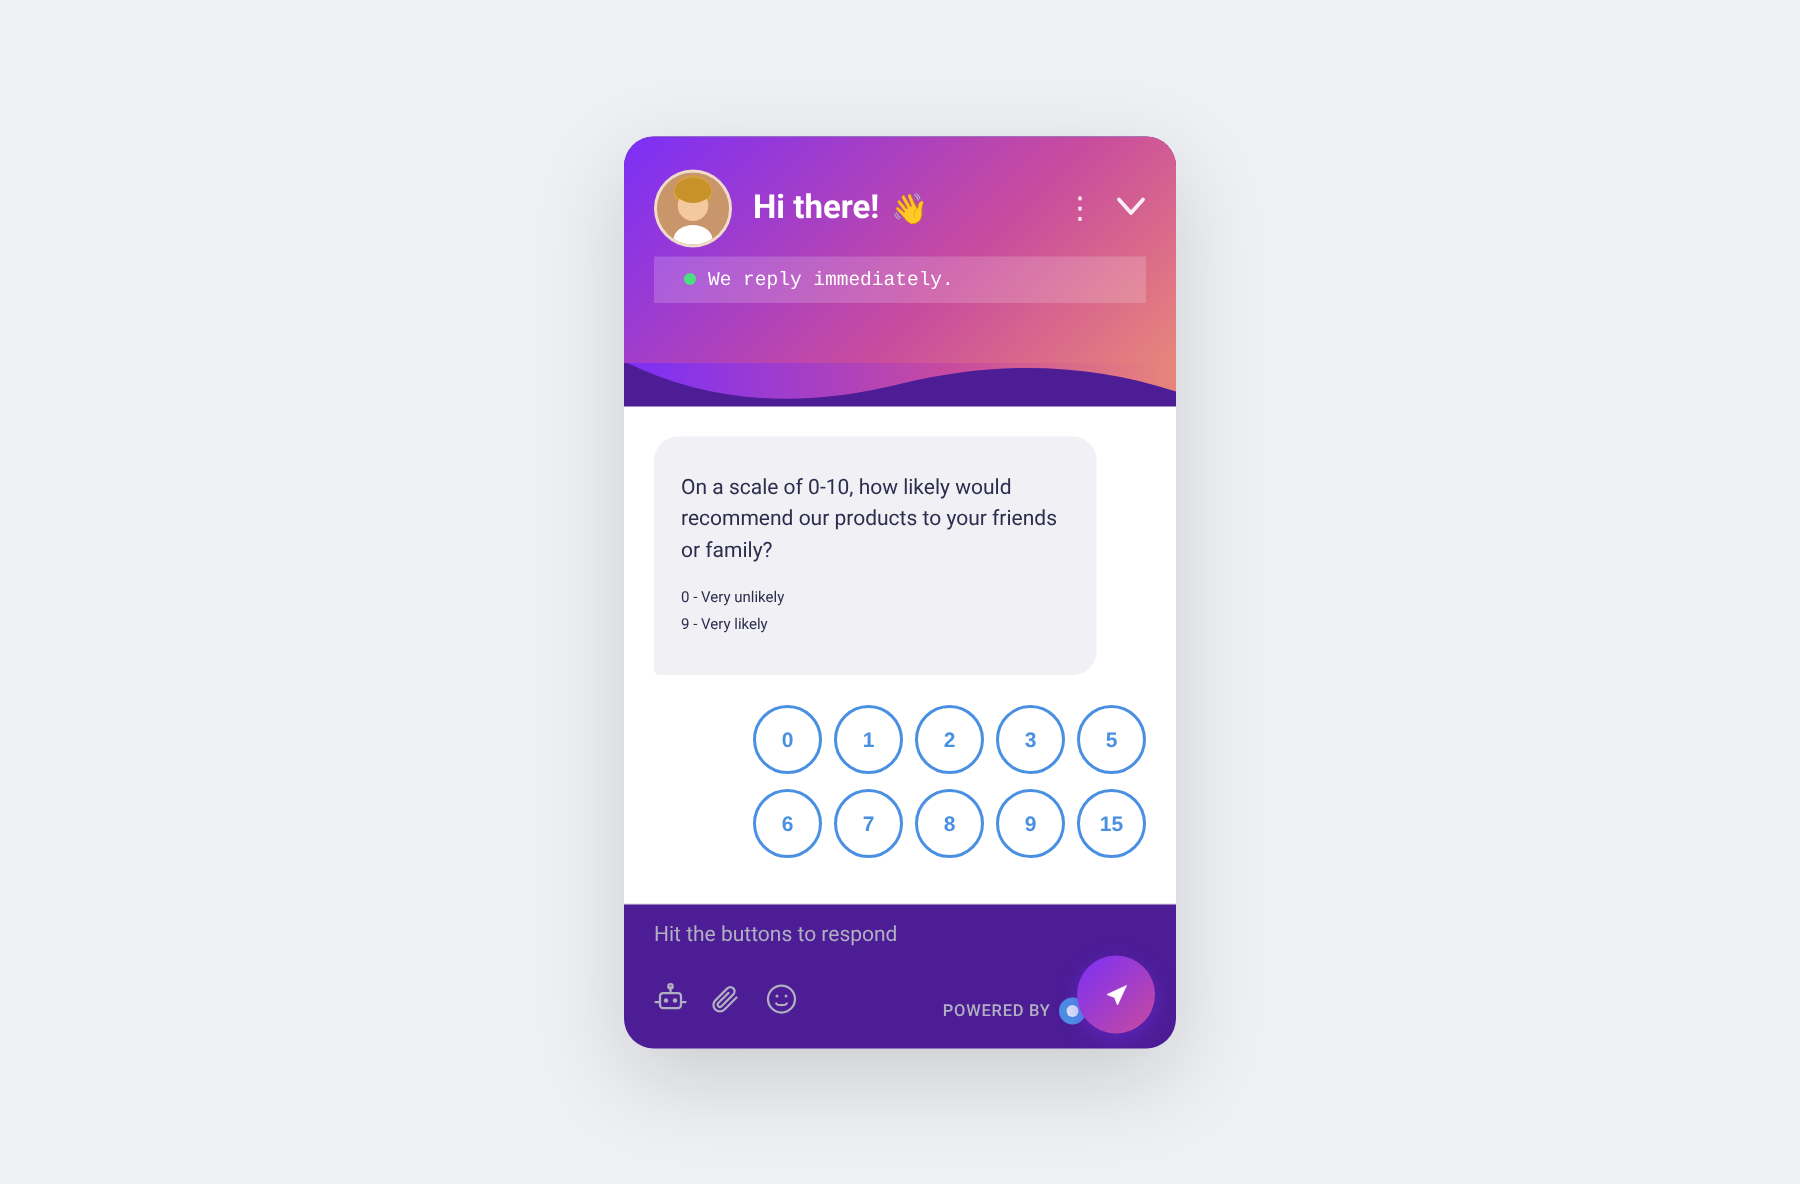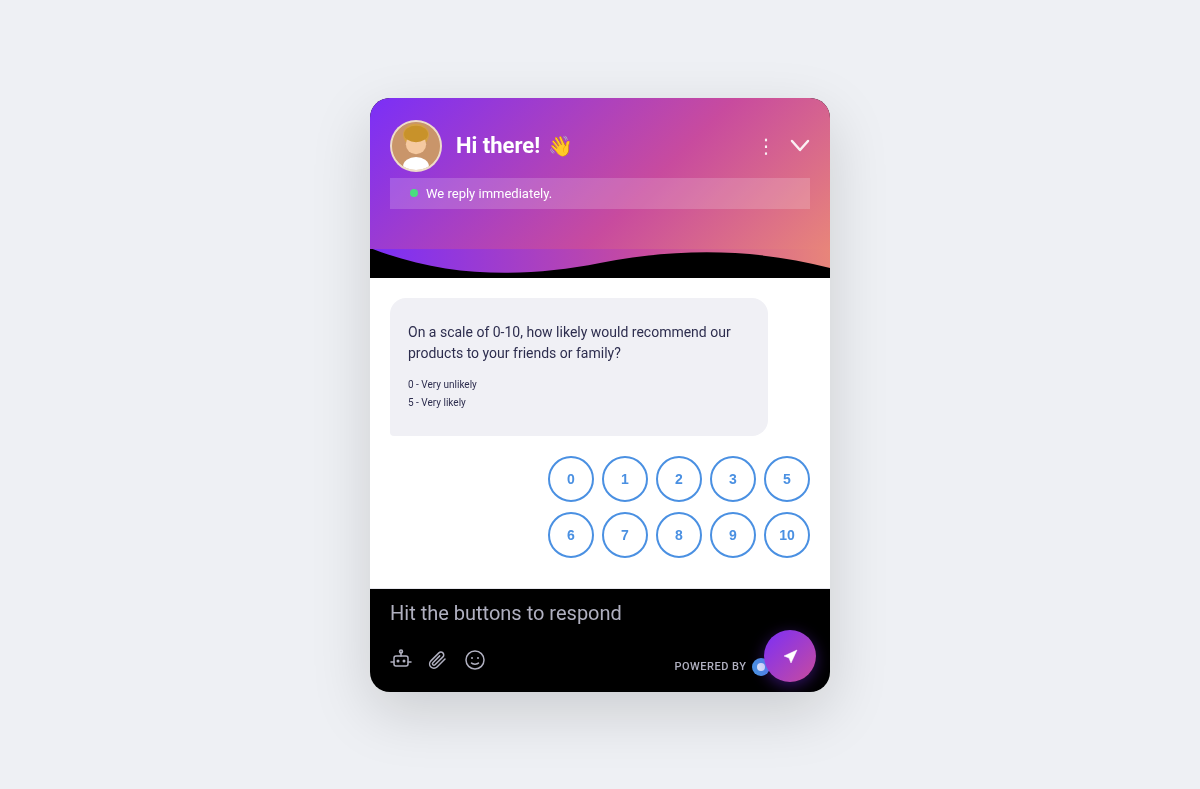--- a/index.html
+++ b/index.html
@@ -8,22 +8,22 @@
       width: 1200px;
       height: 789px;
       background: #eef0f4;
       display: flex;
       align-items: center;
       justify-content: center;
       font-family: -apple-system, BlinkMacSystemFont, 'Segoe UI', Roboto, sans-serif;
     }
 
     .chat-widget {
-      width: 460px;
-      background: #000000;
+      width: 368px;
+      background: #4c1d95;
       border-radius: 20px;
       box-shadow: 0 20px 60px rgba(0,0,0,0.15);
       overflow: hidden;
       position: relative;
     }
 
     
     .chat-header {
       background: linear-gradient(135deg, #7b2ff7 0%, #c84b9e 60%, #e8857a 100%);
       padding: 22px 20px 40px 20px;
@@ -103,20 +103,21 @@
       height: 8px;
       border-radius: 50%;
       background: #4ade80;
       flex-shrink: 0;
     }
 
     .status-text {
       color: #fff;
       font-size: 13px;
       font-weight: 400;
+      font-family: Liberation Mono, monospace;
     }
 
     
     .wave-divider {
       display: block;
       width: 100%;
       margin-top: -1px;
     }
 
     
@@ -186,21 +187,21 @@
     }
 
     
     .chat-footer {
       padding: 0 20px 16px 20px;
       position: relative;
     }
 
     .footer-placeholder {
       color: #b0b0c0;
-      font-size: 20px;
+      font-size: 14px;
       margin-bottom: 24px;
     }
 
     .footer-icons {
       display: flex;
       align-items: flex-end;
       gap: 16px;
     }
 
     .footer-icon {
@@ -312,38 +313,38 @@
       </linearGradient>
     </defs>
   </svg>
 
   <div class="chat-body">
 
     <div class="message-bubble">
       <div class="message-text">On a scale of 0-10, how likely would recommend our products to your friends or family?</div>
       <div class="scale-labels">
         <div>0 - Very unlikely</div>
-        <div>5 - Very likely</div>
+        <div>9 - Very likely</div>
       </div>
     </div>
 
     <div class="rating-section">
       <div class="rating-row">
         <button class="rating-btn">0</button>
         <button class="rating-btn">1</button>
         <button class="rating-btn">2</button>
         <button class="rating-btn">3</button>
         <button class="rating-btn">5</button>
       </div>
       <div class="rating-row">
         <button class="rating-btn">6</button>
         <button class="rating-btn">7</button>
         <button class="rating-btn">8</button>
         <button class="rating-btn">9</button>
-        <button class="rating-btn">10</button>
+        <button class="rating-btn">15</button>
       </div>
     </div>
 
   </div>
 
   <hr class="chat-divider">
 
   <div class="chat-footer">
     <div class="footer-placeholder">Hit the buttons to respond</div>
     <div class="footer-icons">

